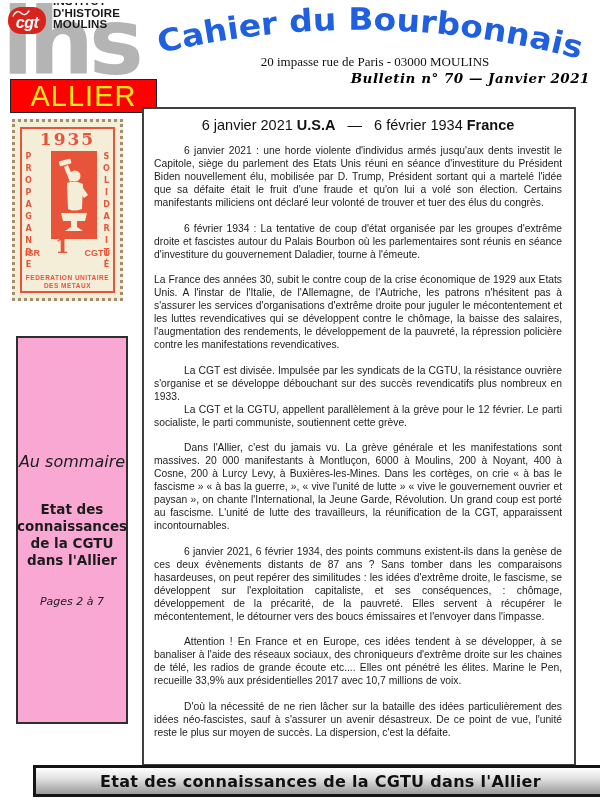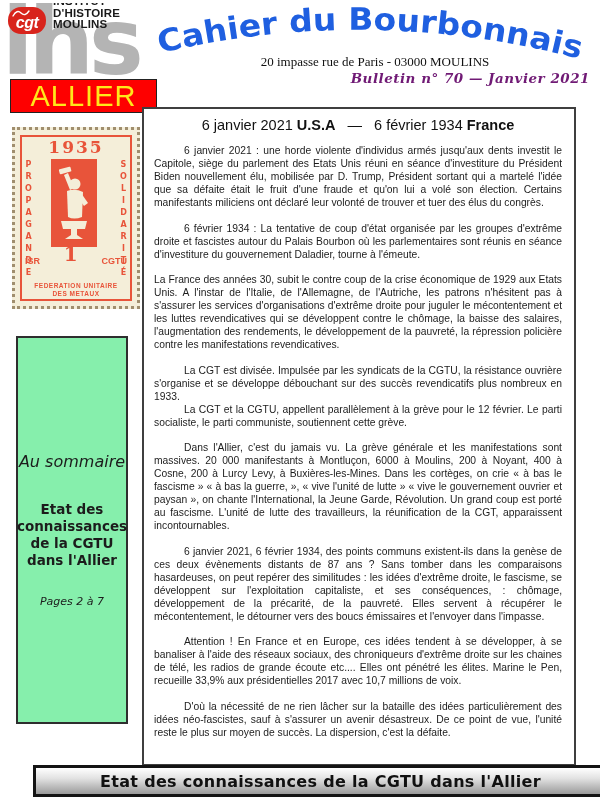--- a/index.html
+++ b/index.html
@@ -43,26 +43,26 @@
 
   
   .arch-title { position:absolute; left:148px; top:0; width:452px; height:64px; }
   .address {
     position:absolute; left:150px; top:51px; width:450px; text-align:center;
     font-family:"Liberation Serif", serif; font-size:13px; color:#111;
   }
   .bulletin {
     position:absolute; left:290px; top:67px; width:300px; text-align:right;
     font-family:"DejaVu Serif", serif; font-weight:bold; font-style:italic;
-    font-size:13.5px; color:#701a75; letter-spacing:0.5px;
+    font-size:13.5px; color:#000000; letter-spacing:0.5px;
   }
 
   
   .stamp {
-    position:absolute; left:12px; top:124px; width:128px; height:182px;
+    position:absolute; left:12px; top:116px; width:111px; height:182px;
     background:#f4eed9; border:3px dotted #a08e6e;
   }
   .stamp-frame { position:absolute; inset:5px; border:2px solid #e8543a; }
   .stamp-year {
     position:absolute; top:7px; left:0; right:0; text-align:center;
     color:#e8543a; font-weight:bold; font-size:17px; letter-spacing:2px;
     font-family:"DejaVu Serif", serif;
   }
   .stamp-vert {
     position:absolute; top:30px; writing-mode:vertical-rl; text-orientation:upright;
@@ -80,21 +80,21 @@
   .stamp-one { font-size:20px; font-family:"DejaVu Serif", serif; margin-top:-14px; }
   .stamp-caption {
     position:absolute; left:0; right:0; bottom:8px; text-align:center;
     color:#e8543a; font-weight:bold; font-size:6.5px; line-height:8px;
     letter-spacing:0.5px;
   }
 
   
   .sommaire {
     position:absolute; left:16px; top:333px; width:112px; height:388px;
-    border:2px solid #2e2e2e; background:#86efac;
+    border:2px solid #2e2e2e; background:#f9a8d4;
     display:flex; flex-direction:column; align-items:center; justify-content:center;
     text-align:center; font-family:"DejaVu Sans", sans-serif;
   }
   .sommaire .heading { font-style:italic; font-size:16px; margin-bottom:30px; }
   .sommaire .item    { font-weight:bold; font-size:13.5px; line-height:17px; }
   .sommaire .pages   { font-style:italic; font-size:11px; margin-top:26px; }
 
   
   .article {
     position:absolute; left:142px; top:104px; width:434px; height:659px;

